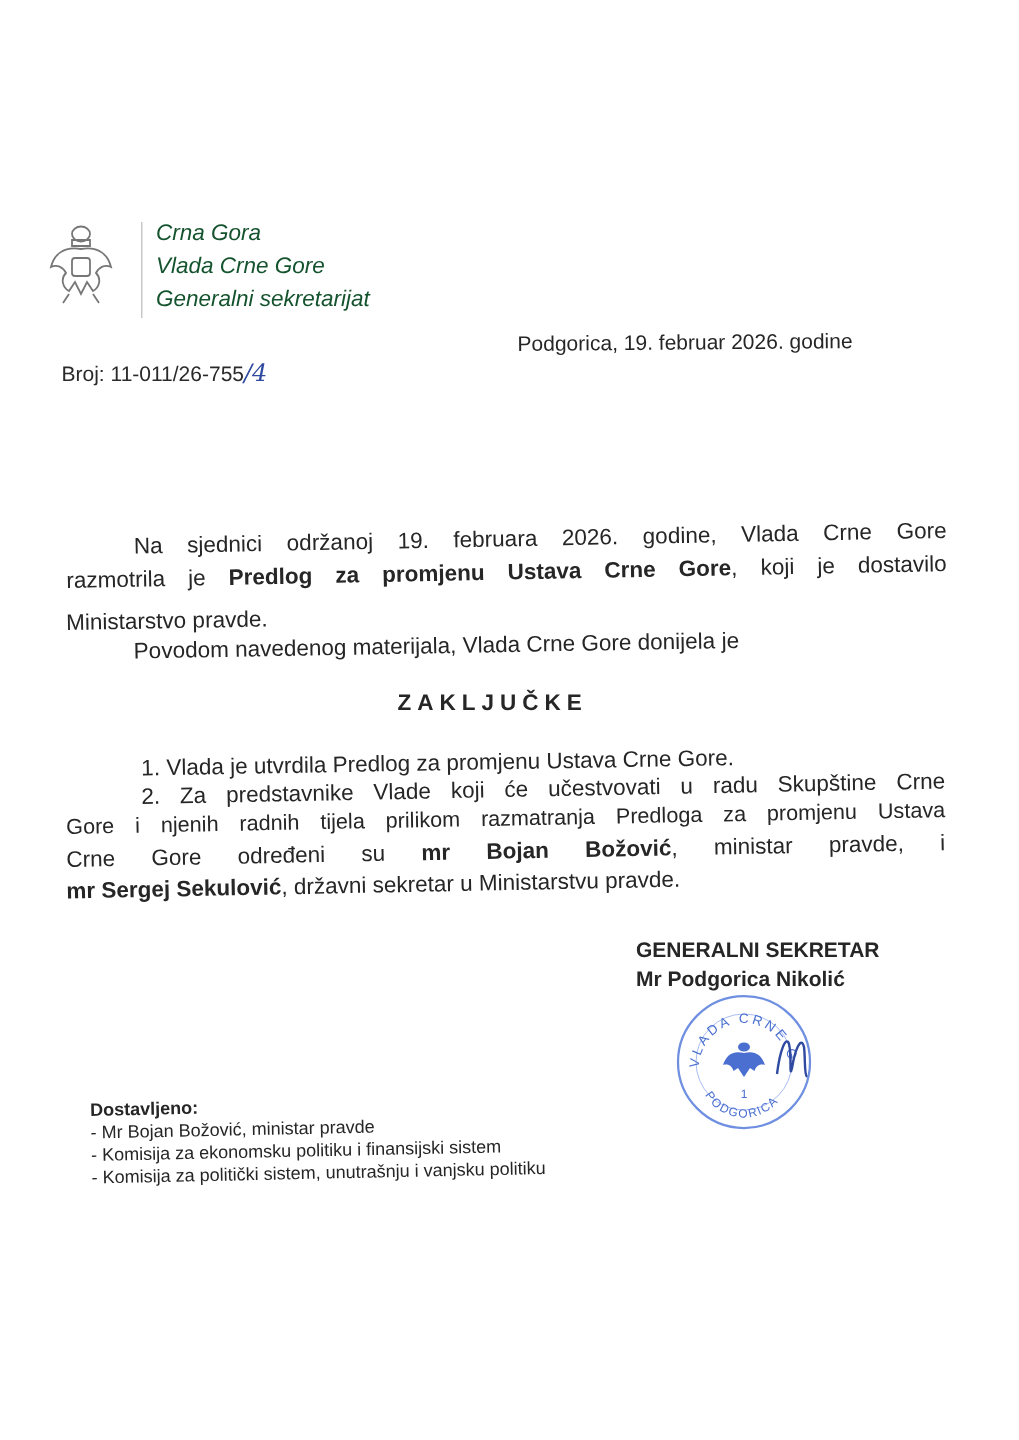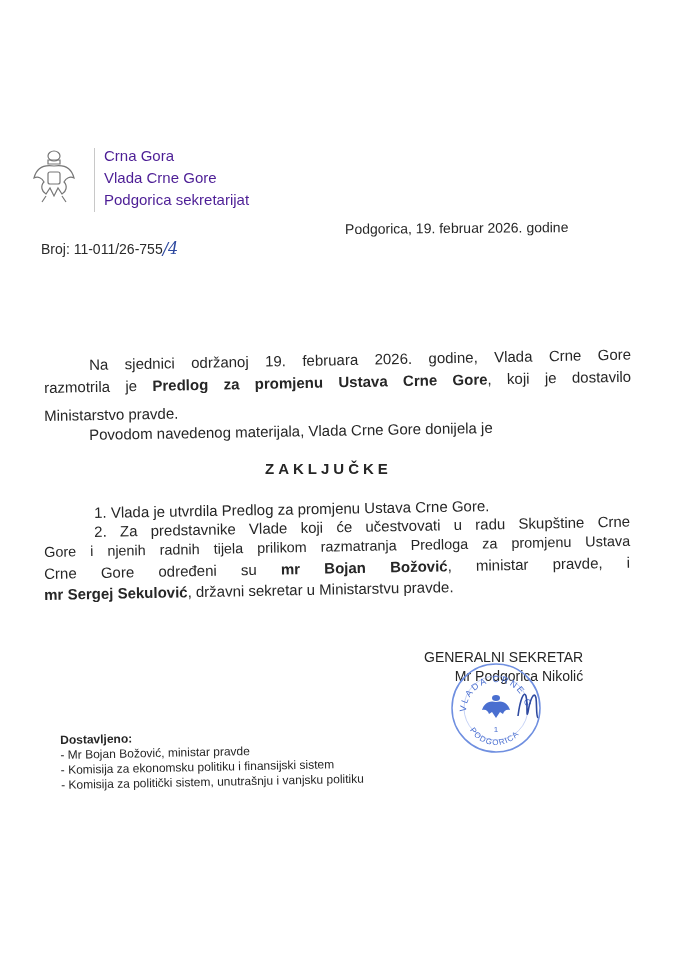--- a/index.html
+++ b/index.html
@@ -1,31 +1,31 @@
 <!DOCTYPE html>
 <html><head>
 <meta charset="utf-8">
 <style>
   html, body { margin: 0; padding: 0; }
   body {
     width: 679px; height: 960px; background: #ffffff; position: relative; overflow: hidden;
     font-family: "Liberation Sans", sans-serif; color: #262626;
   }
   .abs { position: absolute; }
-  .header-text { left: 104px; top: 145px; font-size: 15px; line-height: 22px; color: #4c1d95; }
+  .header-text { left: 104px; top: 145px; font-size: 15px; line-height: 22px; color: #14532d; font-style: italic; }
   .header-divider { left: 94px; top: 148px; width: 1px; height: 64px; background: #c8c8c8; }
   .coat { left: 32px; top: 148px; width: 44px; height: 56px; }
   .broj { left: 41px; top: 239px; font-size: 14px; color: #2a2a2a; }
   .broj .hand { font-family: "DejaVu Serif", serif; color: #2f4aa0; font-style: italic; font-size: 16px; }
   .date { left: 345px; top: 220px; font-size: 14px; transform: rotate(-0.5deg); }
   .body-line { font-size: 15px; line-height: 19px; white-space: nowrap; }
   .justify { text-align: justify; text-align-last: justify; }
   .bold { font-weight: bold; }
   .heading { left: 265px; top: 460px; font-size: 15px; font-weight: bold; letter-spacing: 4px; text-align: center; }
-  .sig-title { left: 424px; top: 648px; font-size: 14px; font-weight: normal; text-align: right; line-height: 19px; }
+  .sig-title { left: 424px; top: 624px; font-size: 14px; font-weight: bold; text-align: left; line-height: 19px; }
   .stamp { left: 448px; top: 660px; width: 96px; height: 96px; }
   .dost { left: 60px; top: 733px; font-size: 12px; line-height: 15px; transform: rotate(-1.2deg); transform-origin: left top; }
 </style>
 </head>
 <body>
 
 <div class="abs coat">
   <svg width="44" height="56" viewBox="0 0 44 56">
     <g fill="none" stroke="#777" stroke-width="1.2">
       <ellipse cx="22" cy="8" rx="6" ry="5"></ellipse>
@@ -33,21 +33,21 @@
       <path d="M22 18 C10 16 4 22 2 30 C6 28 10 30 12 34 C8 38 10 44 14 46 L18 40 L22 48 L26 40 L30 46 C34 44 36 38 32 34 C34 30 38 28 42 30 C40 22 34 16 22 18z"></path>
       <rect x="16" y="24" width="12" height="12" rx="2"></rect>
       <path d="M14 48 L10 54 M30 48 L34 54"></path>
     </g>
   </svg>
 </div>
 <div class="abs header-divider"></div>
 <div class="abs header-text">
   <div>Crna Gora</div>
   <div>Vlada Crne Gore</div>
-  <div>Podgorica sekretarijat</div>
+  <div>Generalni sekretarijat</div>
 </div>
 
 <div class="abs broj">
   <span>Broj: 11-011/26-755</span><span class="hand">/4</span>
 </div>
 
 <div class="abs date">Podgorica, 19. februar 2026. godine</div>
 
 <div class="abs body-line" style="left:89px; top:355px; width:542px; transform: rotate(-1.1deg); transform-origin:left top;">
   <div class="justify" style="padding-left:0;">Na sjednici održanoj 19. februara 2026. godine, Vlada Crne Gore</div>

